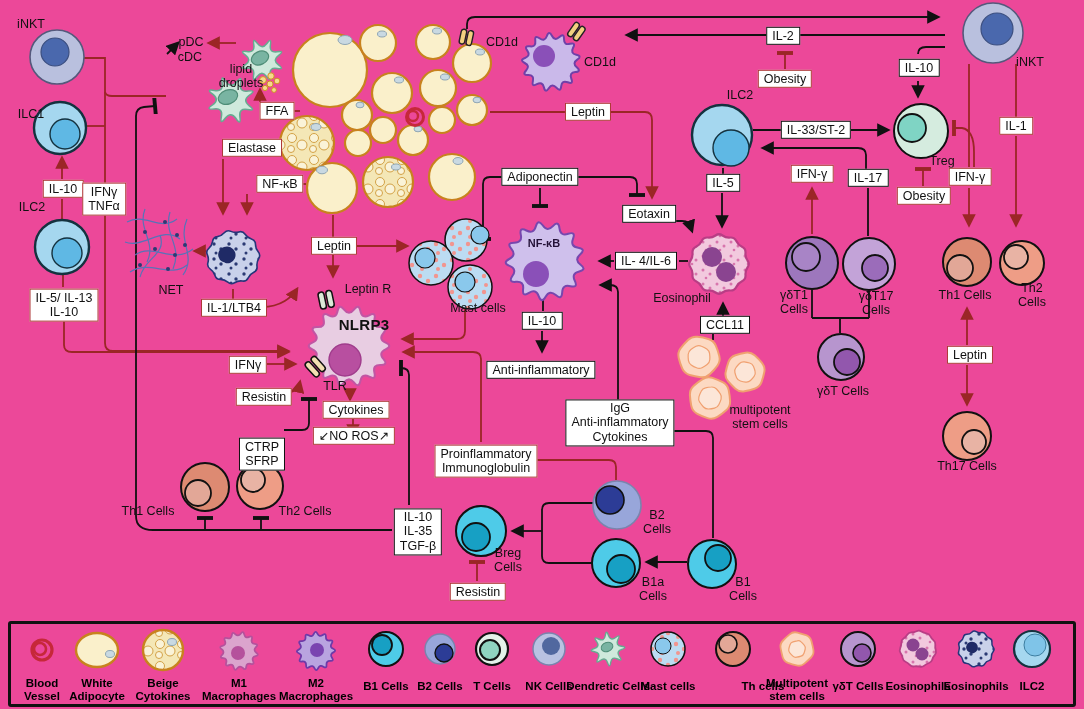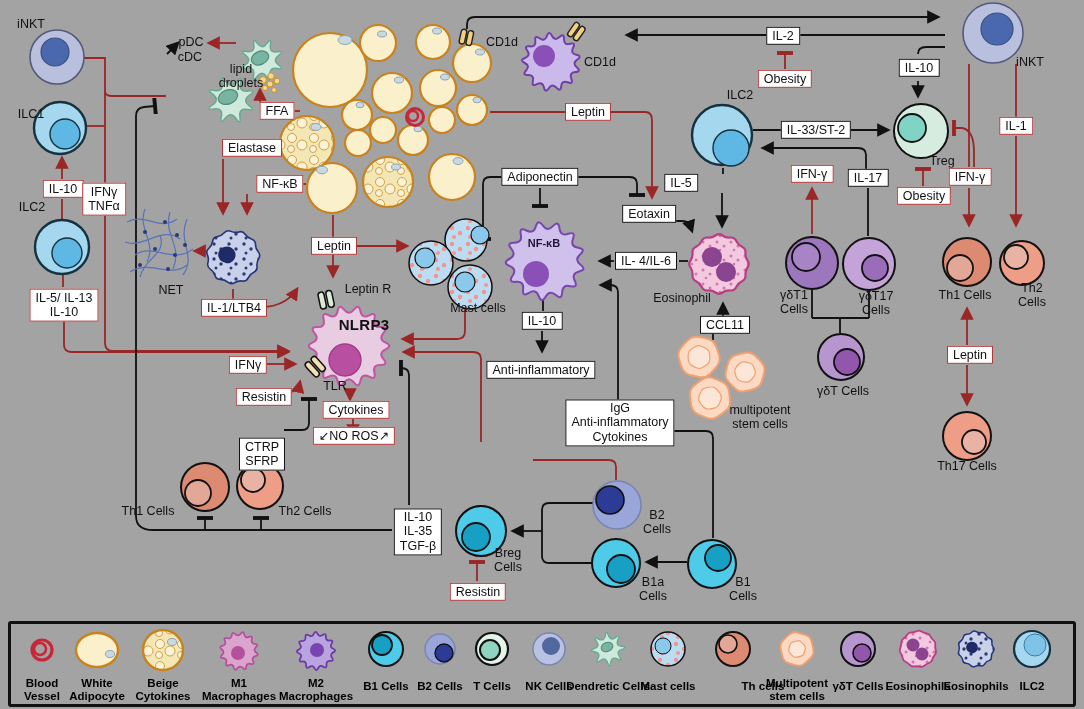--- a/index.html
+++ b/index.html
@@ -1,16 +1,16 @@
 <!DOCTYPE html>
 <html><head>
 <meta charset="utf-8">
 <style>
   html,body{margin:0;padding:0;background:#fff;}
-  #stage{position:relative;width:1084px;height:709px;background:#a3a3a3;overflow:hidden;
+  #stage{position:relative;width:1084px;height:709px;background:#ec4899;overflow:hidden;
          font-family:"Liberation Sans",sans-serif;}
   #wires{position:absolute;left:0;top:0;z-index:1;}
   .lbl{position:absolute;transform:translate(-50%,-50%);z-index:3;font-size:12.5px;color:#111;
        white-space:pre-line;text-align:center;line-height:1.12;}
   .box{position:absolute;transform:translate(-50%,-50%);z-index:3;font-size:12.5px;color:#111;
        white-space:pre-line;text-align:center;line-height:1.15;background:#fff;
        border:1.7px solid #111;padding:1px 5px;}
   .box.red{border-color:#ad3535;}
   .b15{font-weight:bold;font-size:15px;letter-spacing:.3px;}
   .b11{font-weight:bold;font-size:11px;color:#241238;}
@@ -493,30 +493,32 @@
 <div class="box red" style="left:588px;top:112px">Leptin</div>
 <div class="box" style="left:783px;top:36px">IL-2</div>
 <div class="box red" style="left:785px;top:79px">Obesity</div>
 <div class="box" style="left:919px;top:68px">IL-10</div>
 <div class="box" style="left:816px;top:130px">IL-33/ST-2</div>
 <div class="box" style="left:868px;top:178px">IL-17</div>
 <div class="box red" style="left:812px;top:174px">IFN-γ</div>
 <div class="box red" style="left:924px;top:196px">Obesity</div>
 <div class="box red" style="left:970px;top:177px">IFN-γ</div>
 <div class="box red" style="left:1016px;top:126px">IL-1</div>
-<div class="box" style="left:681px;top:183px">IL-5</div>
+<div class="box" style="left:723px;top:183px">IL-5</div>
 <div class="box" style="left:540px;top:177px">Adiponectin</div>
 <div class="box" style="left:649px;top:214px">Eotaxin</div>
 <div class="box" style="left:542px;top:321px">IL-10</div>
 <div class="box" style="left:541px;top:370px">Anti-inflammatory</div>
 <div class="box" style="left:646px;top:261px">IL- 4/IL-6</div>
 <div class="box" style="left:725px;top:325px">CCL11</div>
 <div class="box" style="left:620px;top:423px">IgG
 Anti-inflammatory
 Cytokines</div>
+<div class="box red" style="left:486px;top:461px">Proinflammatory
+Immunoglobulin</div>
 <div class="box" style="left:418px;top:532px">IL-10
 IL-35
 TGF-β</div>
 <div class="box red" style="left:478px;top:592px">Resistin</div>
 <div class="box red" style="left:970px;top:355px">Leptin</div>
 
 <div class="legend-label" style="left:42px;top:690px">Blood
 Vessel</div>
 <div class="legend-label" style="left:97px;top:690px">White
 Adipocyte</div>

